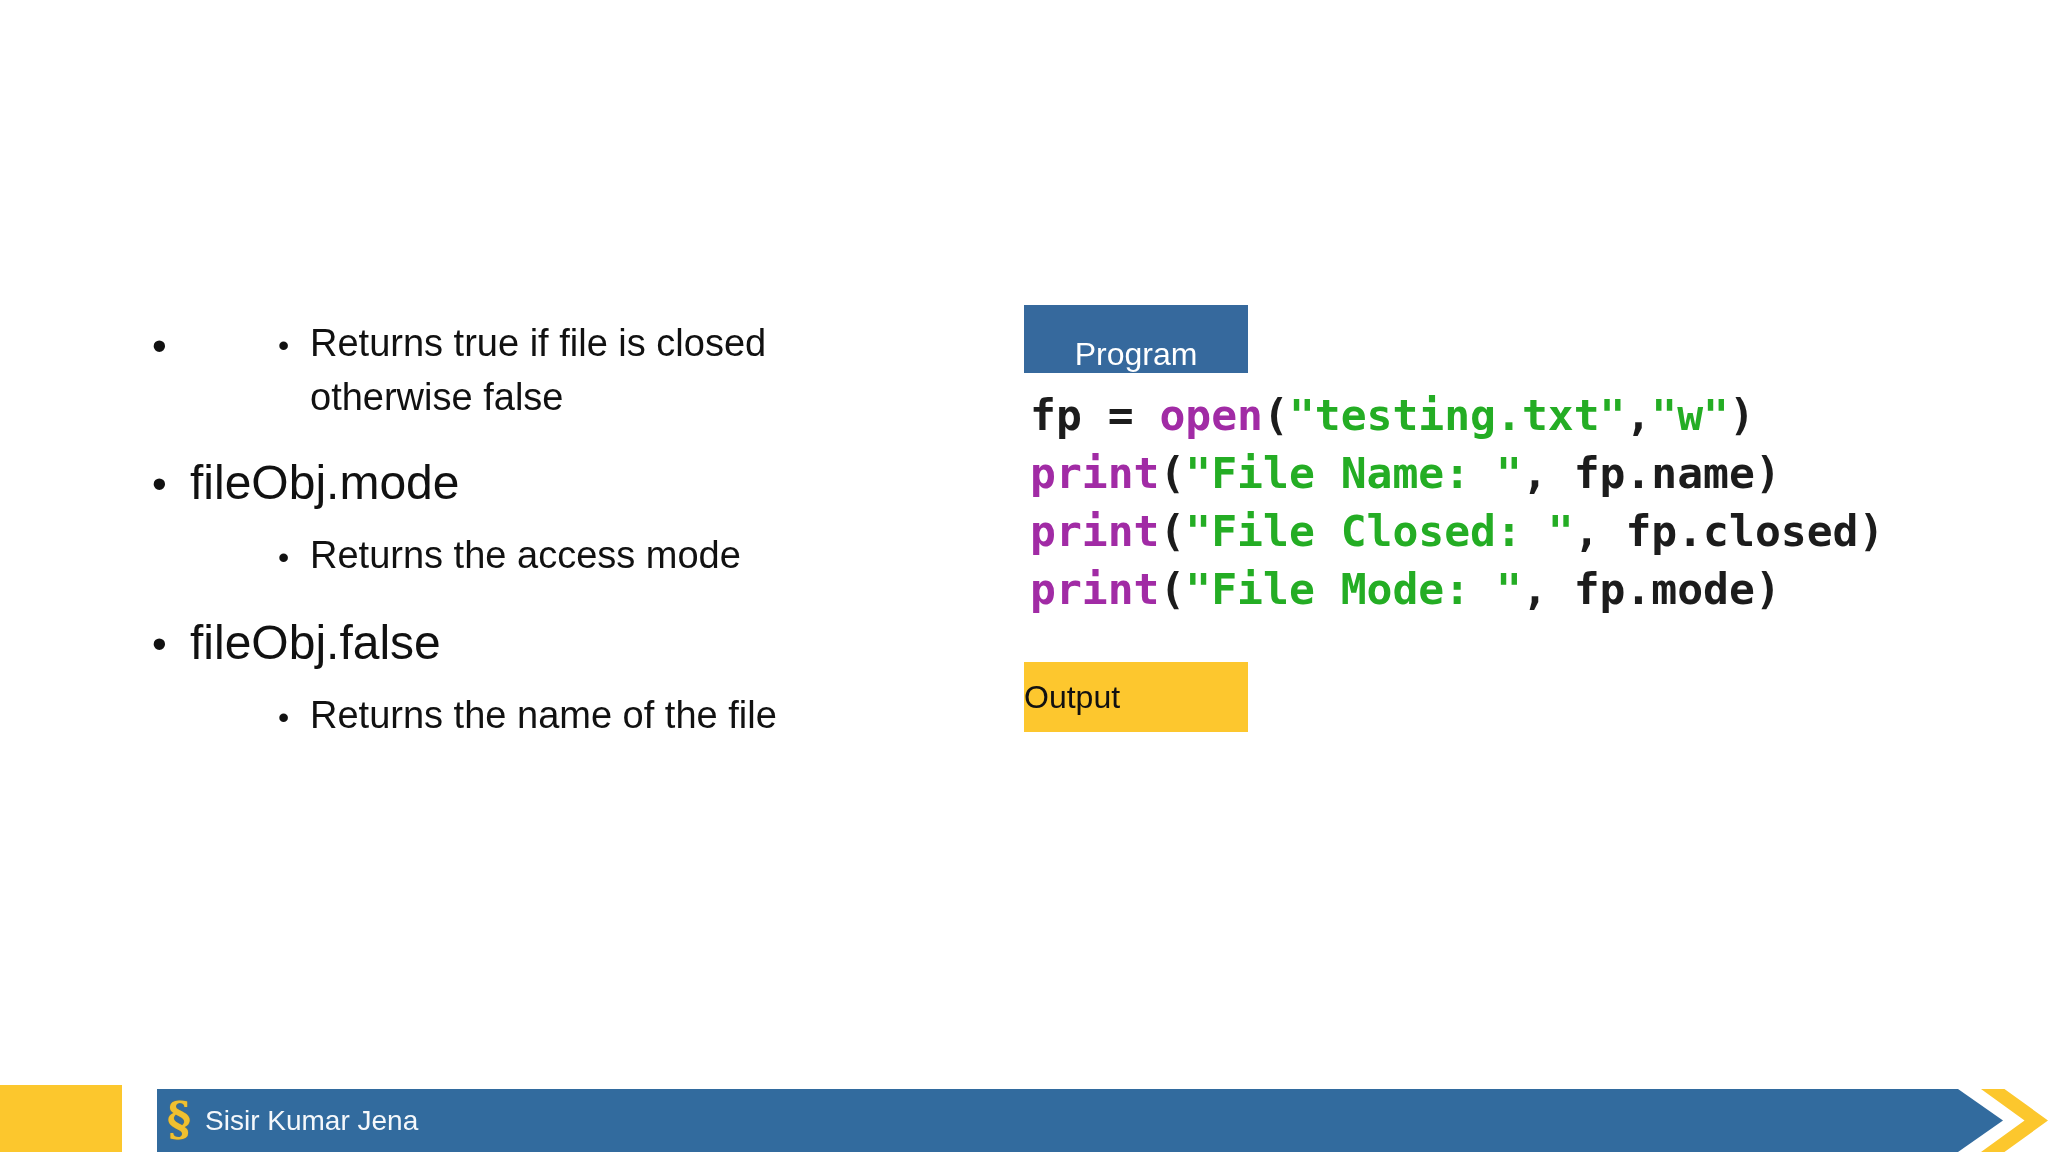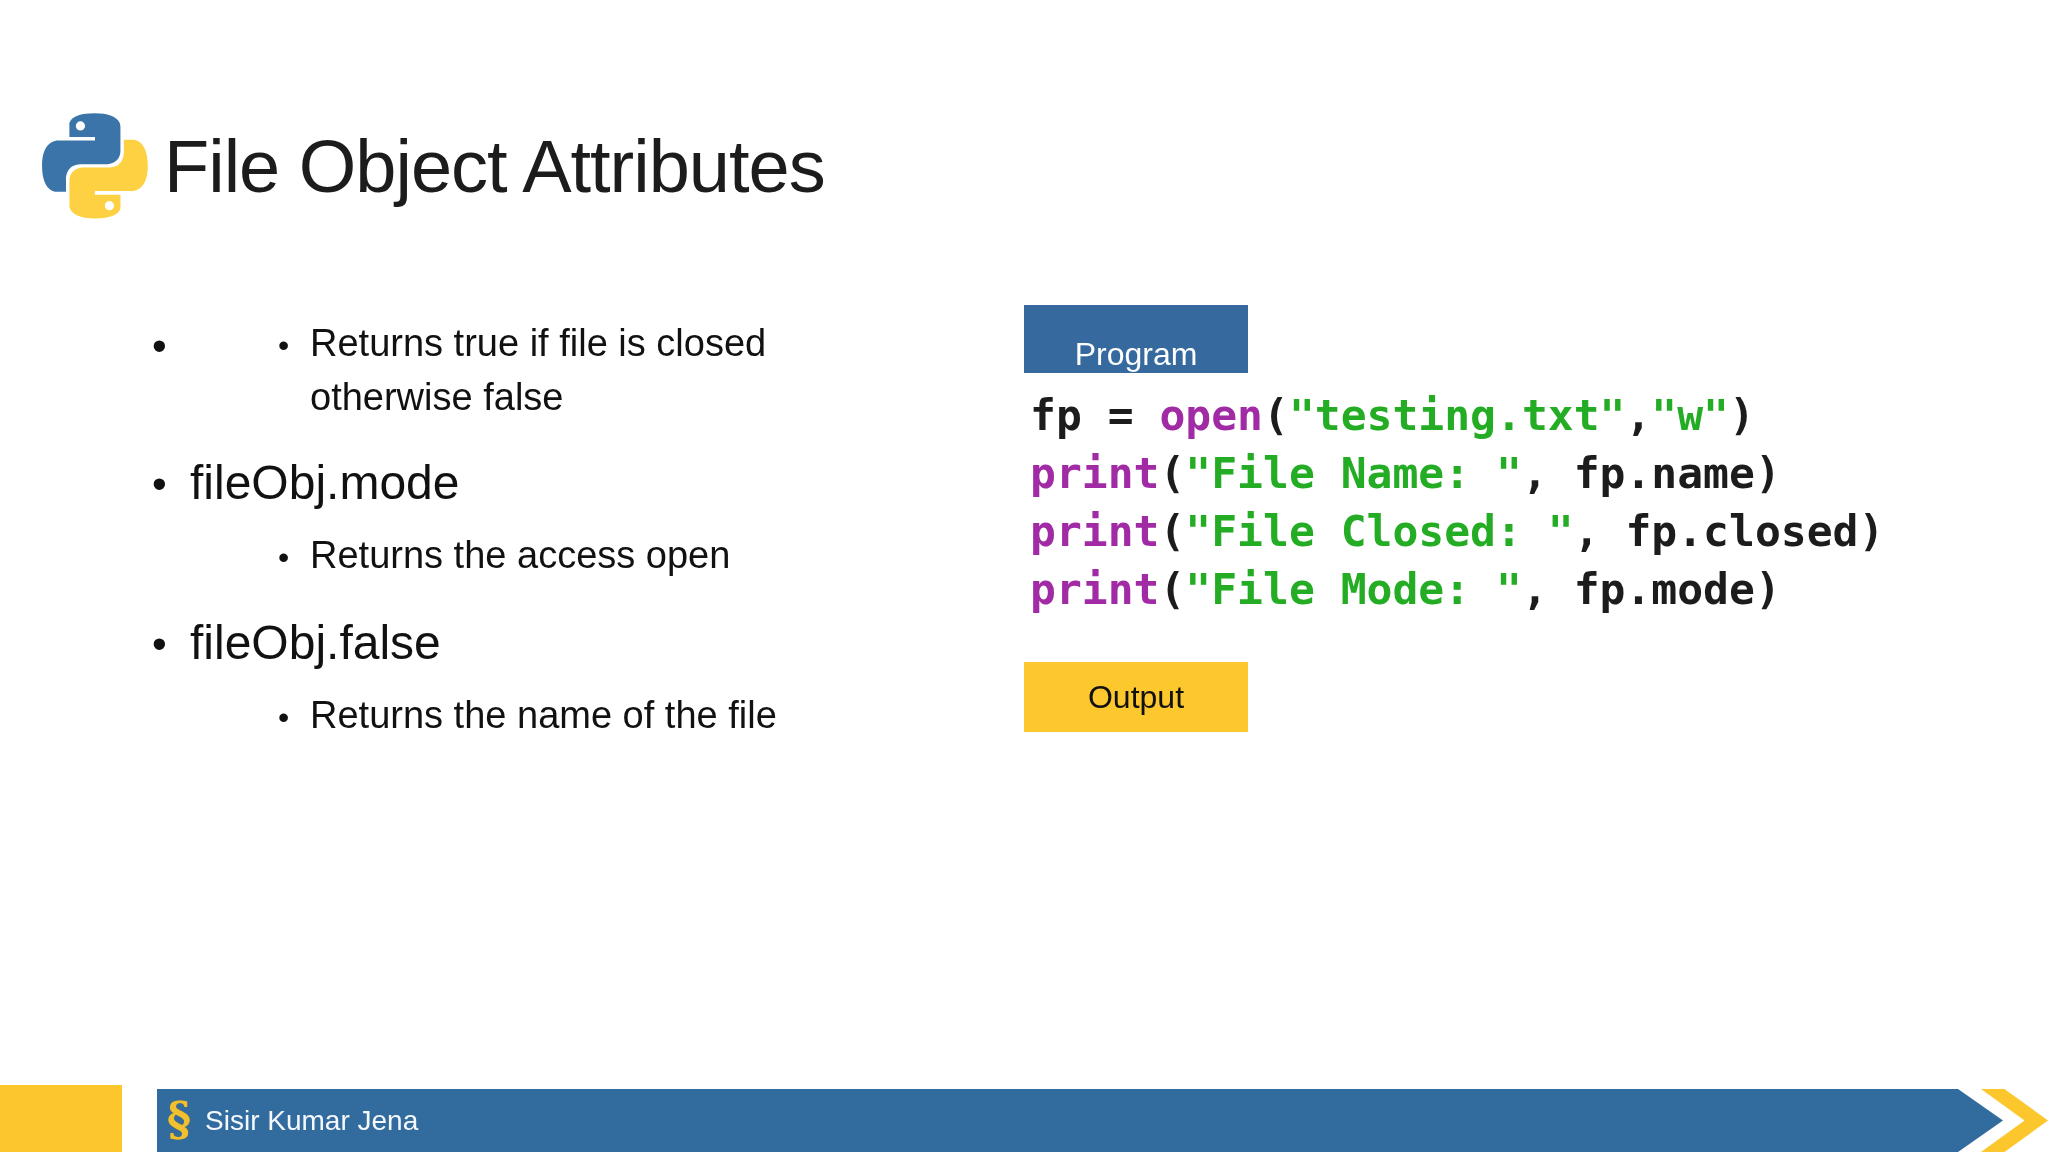--- a/index.html
+++ b/index.html
@@ -39,21 +39,21 @@
     font-size:43px; font-weight:700; line-height:58px; color:var(--plain); white-space:pre;
   }
   .tok-keyword{color:var(--kw);}
   .tok-string{color:var(--str);}
   .tok-plain{color:var(--plain);}
 
   
   .output-label{
     position:absolute; left:1024px; top:662px; width:224px; height:70px;
     background:var(--outlbl-bg); color:#111111; font-size:32px;
-    display:flex; align-items:center; justify-content:center;
+    display:flex; align-items:center; 
   }
   pre.output-block{
     position:absolute; left:1030px; top:744px; margin:0;
     font-family:"DejaVu Sans Mono","Liberation Mono",monospace;
     font-size:40px; font-weight:700; line-height:56px; color:var(--out); white-space:pre;
   }
 
   
   .footer-yellow-block{position:absolute; left:0; top:1085px; width:122px; height:67px; background:var(--accent);}
   .footer-bar{
@@ -70,38 +70,29 @@
   .footer-chevron{
     position:absolute; left:1981px; top:1089px; width:67px; height:63px; background:var(--accent);
     clip-path:polygon(0 0, 35% 0, 100% 50%, 35% 100%, 0 100%, 65% 50%);
   }
 </style>
 </head>
 <body>
 
 <div class="slide">
 
-  <div class="title-row">
-    <span class="logo">
-      <svg viewBox="0 0 256 255" xmlns="http://www.w3.org/2000/svg" aria-hidden="true">
-        <path id="py-blue" fill="#3b74a9" d="M126.9.07c-64.83 0-60.78 28.11-60.78 28.11l.07 29.13h61.87v8.74H41.63S.14 61.35.14 126.77c0 65.42 36.21 63.1 36.21 63.1h21.61v-30.36s-1.17-36.21 35.63-36.21h61.36s34.48.56 34.48-33.32V33.97S194.67.07 126.9.07zM92.8 19.66a11.13 11.13 0 1 1 0 22.26 11.13 11.13 0 0 1 0-22.26z"></path>
-        <path id="py-yellow" fill="#fdd141" d="M128.76 254.13c64.83 0 60.78-28.12 60.78-28.12l-.07-29.12H127.6v-8.75h86.44s41.49 4.71 41.49-60.71c0-65.42-36.21-63.1-36.21-63.1h-21.61v30.36s1.17 36.21-35.63 36.21h-61.36s-34.48-.56-34.48 33.32v56.02s-5.24 33.89 62.52 33.89zm34.11-19.58a11.13 11.13 0 1 1 0-22.27 11.13 11.13 0 0 1 0 22.27z"></path>
-      </svg>
-    </span>
-    <h1 class="title">File Object Attributes</h1>
-  </div>
 
   <ul class="bullet-list" id="bullet-list">
       <li class="l1"><span class="b1">•</span><div class="l2">
           <span class="b2">•</span>
           <span class="t2">Returns true if file is closed otherwise false</span>
         </div></li>
       <li class="l1"><span class="b1">•</span><span class="t1">fileObj.mode</span><div class="l2">
           <span class="b2">•</span>
-          <span class="t2">Returns the access open</span>
+          <span class="t2">Returns the access mode</span>
         </div></li>
       <li class="l1"><span class="b1">•</span><span class="t1">fileObj.false</span><div class="l2">
           <span class="b2">•</span>
           <span class="t2">Returns the name of the file</span>
         </div></li>
     </ul>
 
   <div class="program-label">
     <span>Program</span>
   </div>

